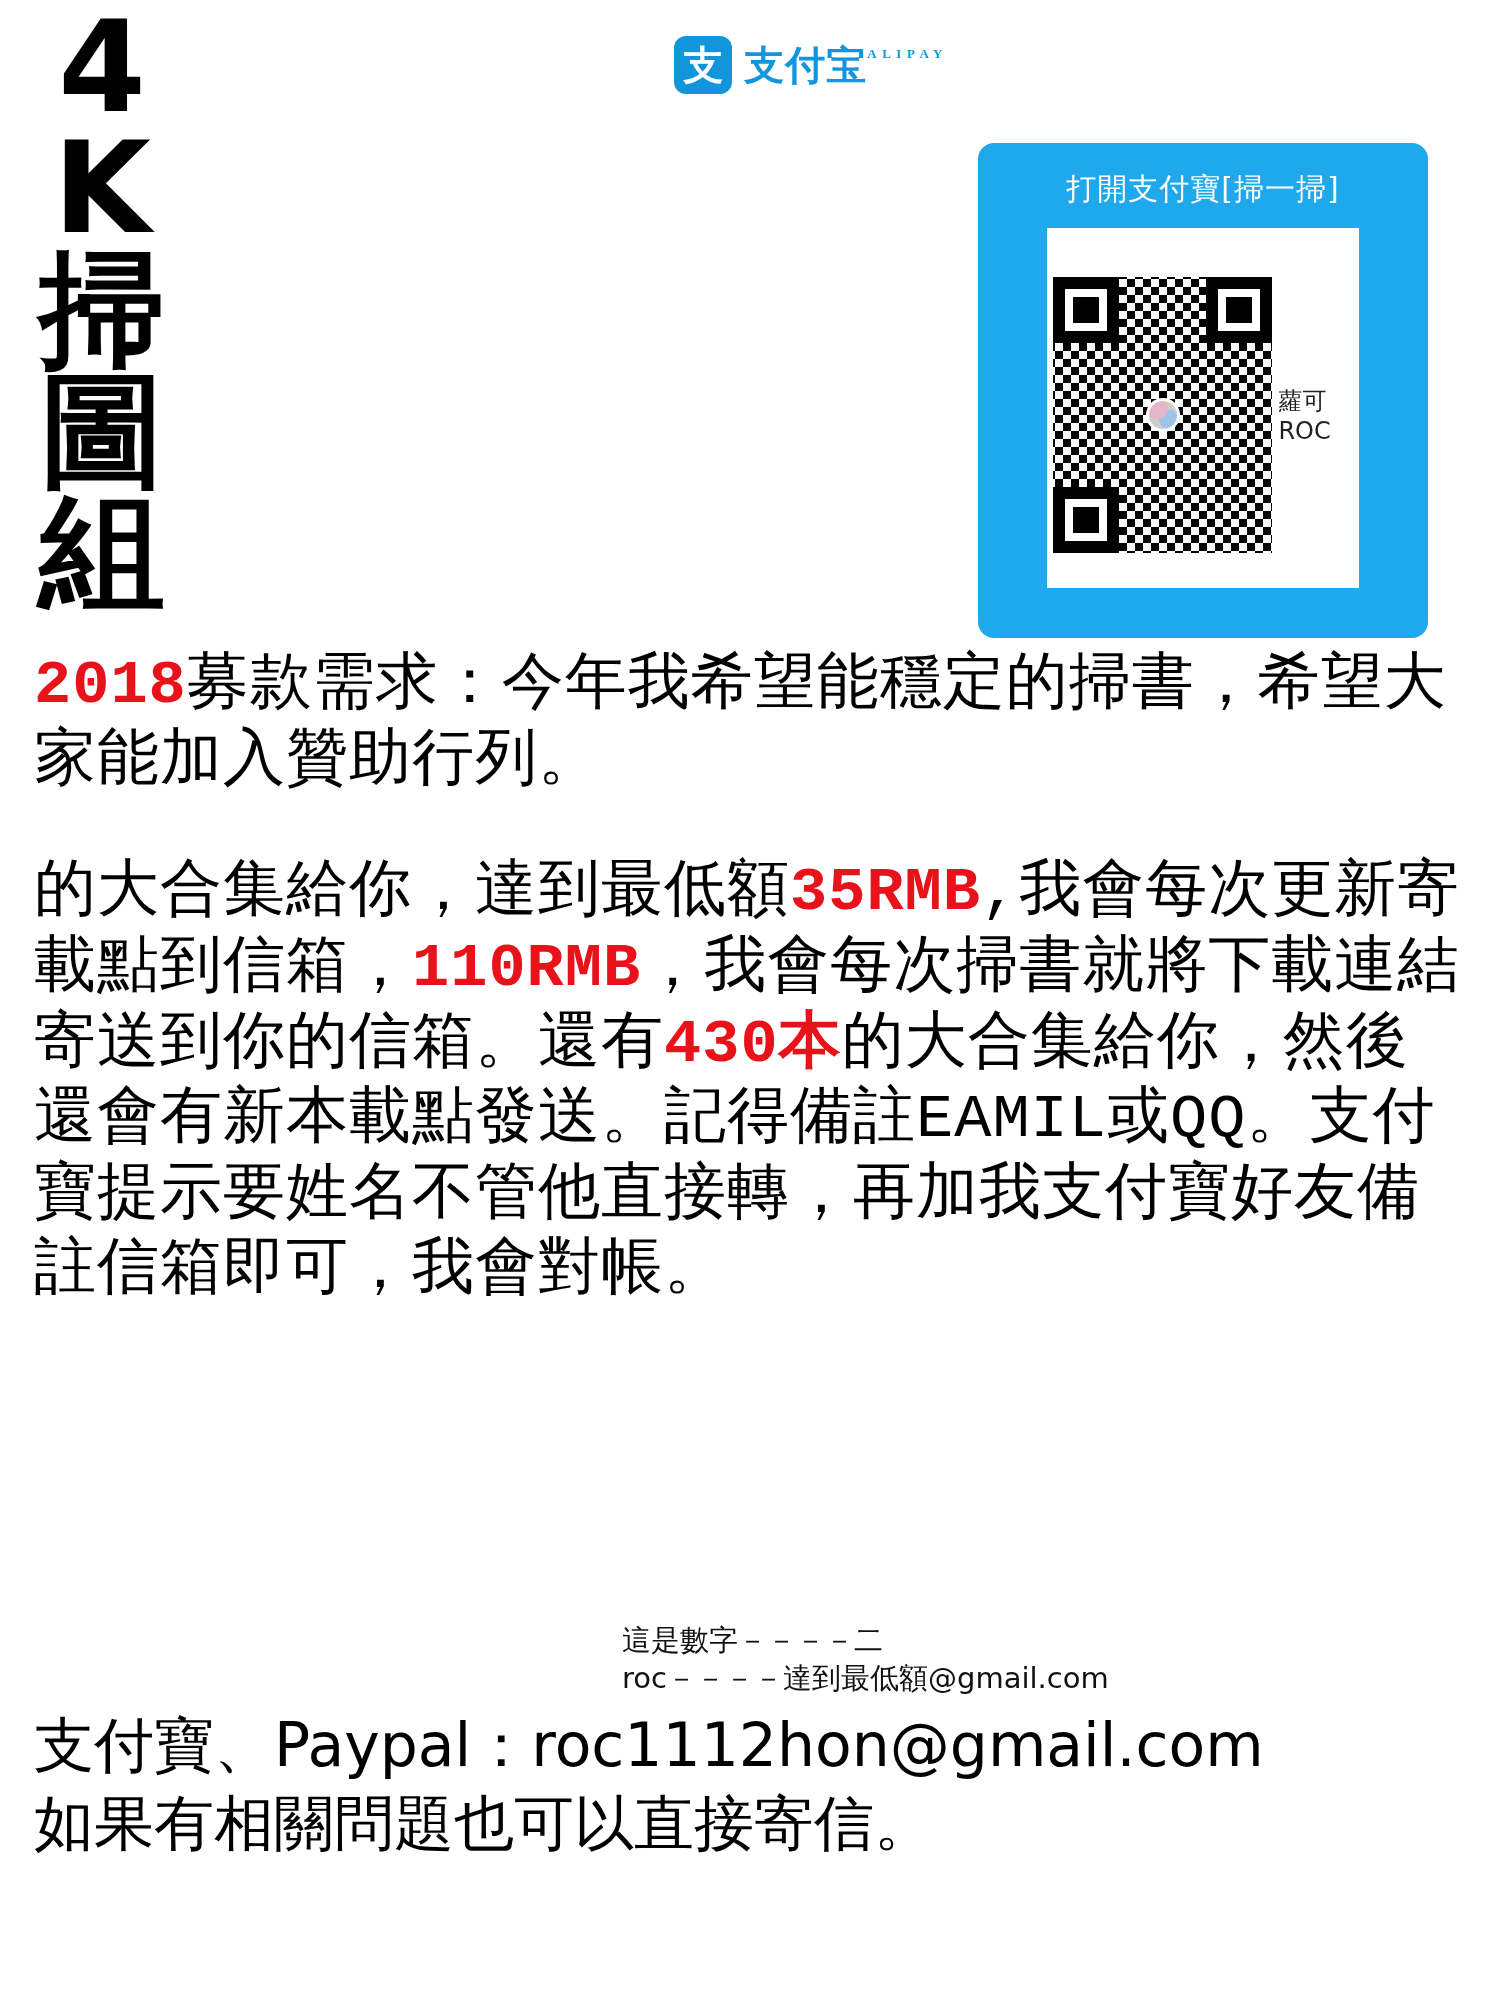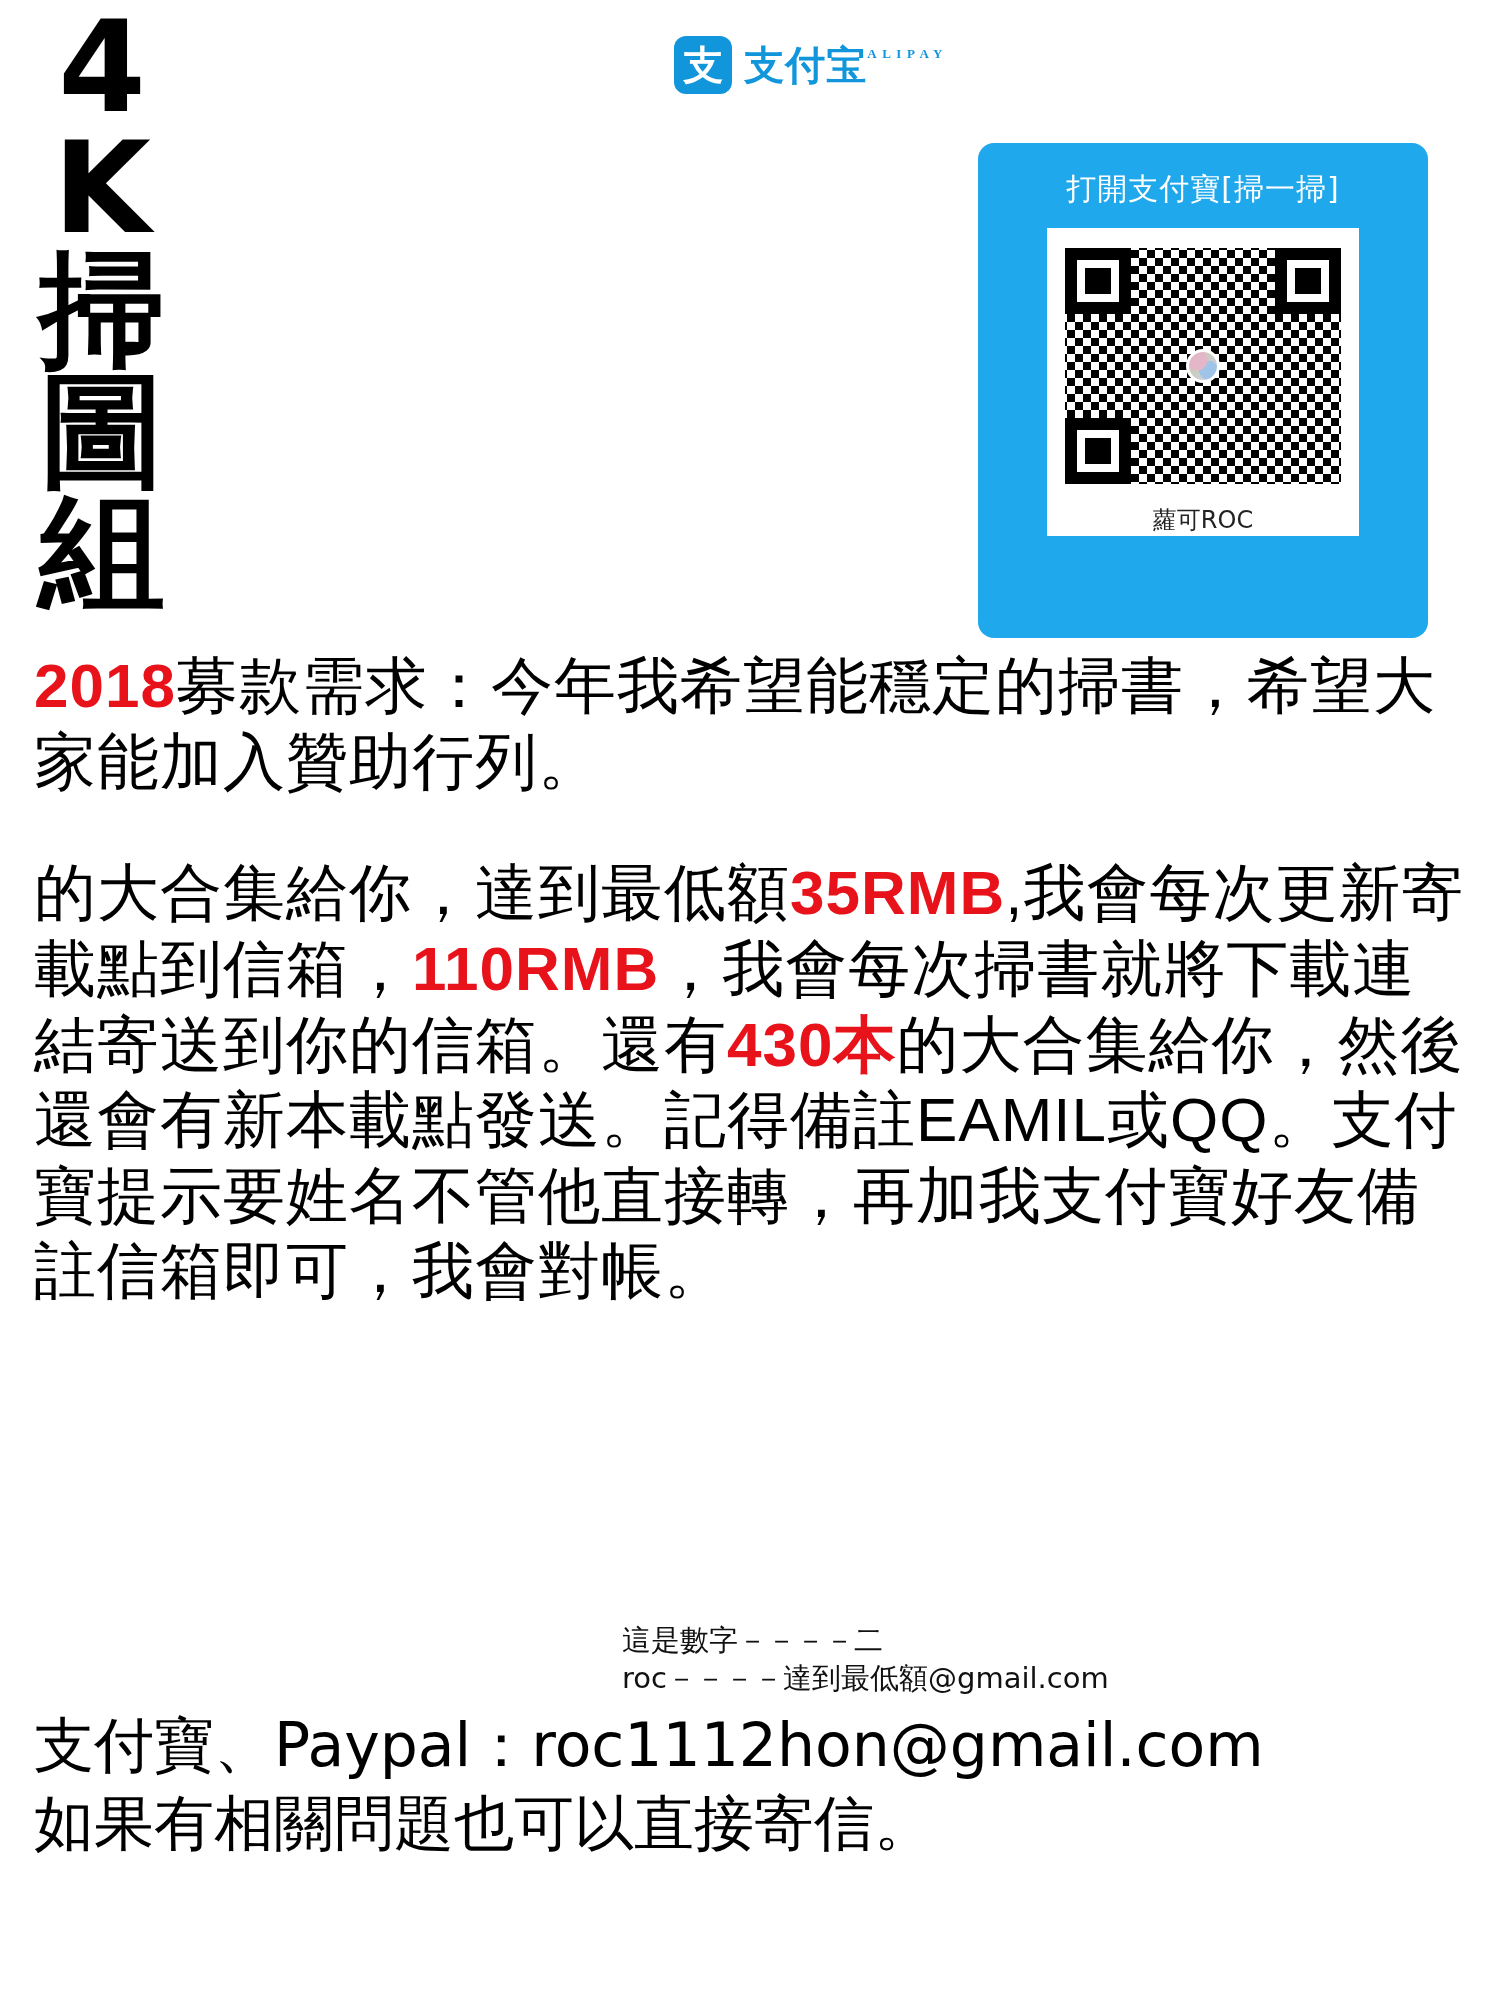--- a/index.html
+++ b/index.html
@@ -101,24 +101,24 @@
   .qr-panel .qr-heading {
     font-family: "DejaVu Sans", sans-serif;
     font-size: 30px;
     color: #ffffff;
     margin-top: 26px;
     letter-spacing: 1px;
   }
   .qr-white {
     margin-top: 18px;
     width: 312px;
-    height: 308px;
+    height: 360px;
     background: #ffffff;
     display: flex;
-    flex-direction: column;
+    flex-direction: row;
     align-items: center;
     justify-content: flex-start;
   }
   .qr-code {
     margin-top: 14px;
     width: 288px;
     height: 288px;
     position: relative;
     background:
       repeating-linear-gradient(90deg, #000 0 8px, #fff 8px 16px),
@@ -173,21 +173,21 @@
     font-size: 24px;
     color: #222;
   }
 
   
   .body-text {
     position: absolute;
     left: 34px;
     top: 648px;
     width: 1432px;
-    font-family: Liberation Sans, sans-serif;
+    font-family: Liberation Mono, monospace;
     font-size: 62px;
     line-height: 1.22;
     letter-spacing: 1px;
     color: #000;
   }
   .para { margin: 0 0 18px 0; }
   .para.gap { margin-top: 56px; }
   .hl { color: #e8121b; font-weight: 700; }
 
   .small-note {

